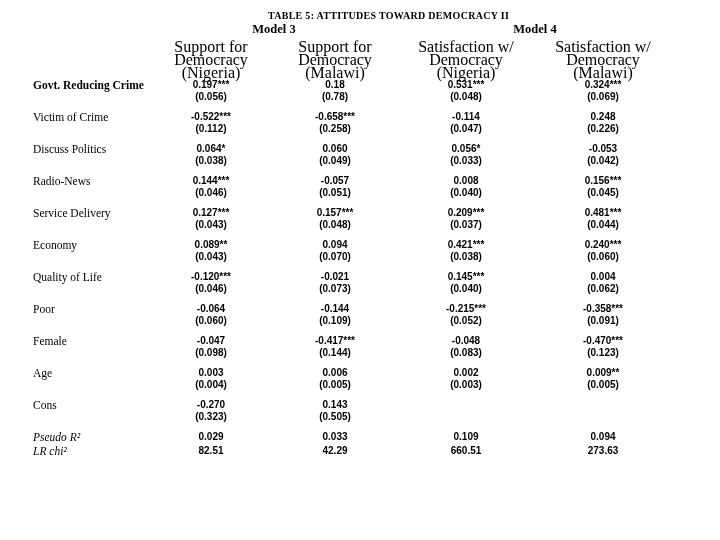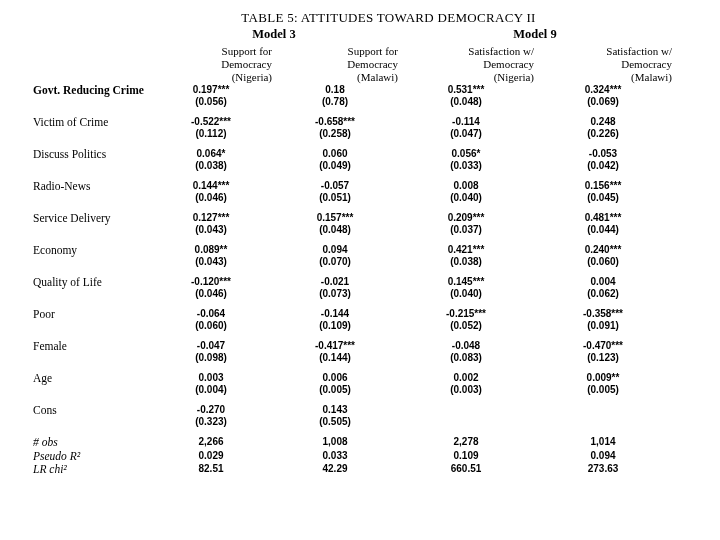--- a/index.html
+++ b/index.html
@@ -9,26 +9,26 @@
   }
   .slide { position:relative; width:720px; height:540px; background:#ffffff; overflow:hidden; }
   table.results { position:absolute; left:33px; top:10px; border-collapse:collapse; table-layout:fixed; }
   col.c-label { width:117px; }
   col.c1 { width:122px; }
   col.c2 { width:126px; }
   col.c3 { width:136px; }
   col.c4 { width:138px; }
   td { vertical-align:top; padding:0; }
   .title-cell {
-    font-weight:normal; font-size:13px; text-align:center; padding-left:72px;
+    font-weight:bold; font-size:10px; text-align:center; padding-left:72px;
     letter-spacing:0.3px; padding-bottom:1px; white-space:nowrap;
   }
   .model-cell { font-weight:bold; font-size:12.5px; text-align:center; padding-bottom:3px; }
   .colhead {
-    font-size:11px; line-height:13px; text-align:right; white-space:pre-line;
+    font-size:16px; line-height:13px; text-align:center; white-space:pre-line;
   }
   .est-row td { padding-top:9px; padding-bottom:11px; font-size:11.5px; }
   .est-row .est-val { text-align:center; }
   .row-label { font-size:11.5px; line-height:12.5px; padding-right:4px; }
   .row-label.bold { font-weight:bold;margin-top:34px; }
   .num {
     font-family:"Liberation Sans", sans-serif; font-weight:bold;
     font-size:10px; line-height:11.5px; text-align:center;
   }
   tr.coef-row td { padding-bottom:9px; }
@@ -47,21 +47,21 @@
         <col class="c3">
         <col class="c4">
     </colgroup>
     <tbody>
       <tr>
         <td class="title-cell" colspan="5">TABLE 5: ATTITUDES TOWARD DEMOCRACY II</td>
       </tr>
       <tr>
         <td></td>
         <td class="model-cell" colspan="2">Model 3</td>
-        <td class="model-cell" colspan="2">Model 9</td>
+        <td class="model-cell" colspan="2">Model 4</td>
       </tr>
       <tr>
         <td></td>
         <td class="colhead">Support for
 Democracy
 (Nigeria)</td>
         <td class="colhead">Support for
 Democracy
 (Malawi)</td>
         <td class="colhead">Satisfaction w/
@@ -276,27 +276,20 @@
           <td class="num">
             <div></div>
           </td>
           <td class="num">
             <div></div>
           </td>
         </tr>
       </tbody>
     <tbody id="stats-body">
         <tr class="stat-row">
-          <td class="row-label"># obs</td>
-          <td class="num">2,266</td>
-          <td class="num">1,008</td>
-          <td class="num">2,278</td>
-          <td class="num">1,014</td>
-        </tr>
-        <tr class="stat-row">
           <td class="row-label">Pseudo R²</td>
           <td class="num">0.029</td>
           <td class="num">0.033</td>
           <td class="num">0.109</td>
           <td class="num">0.094</td>
         </tr>
         <tr class="stat-row">
           <td class="row-label">LR chi²</td>
           <td class="num">82.51</td>
           <td class="num">42.29</td>

